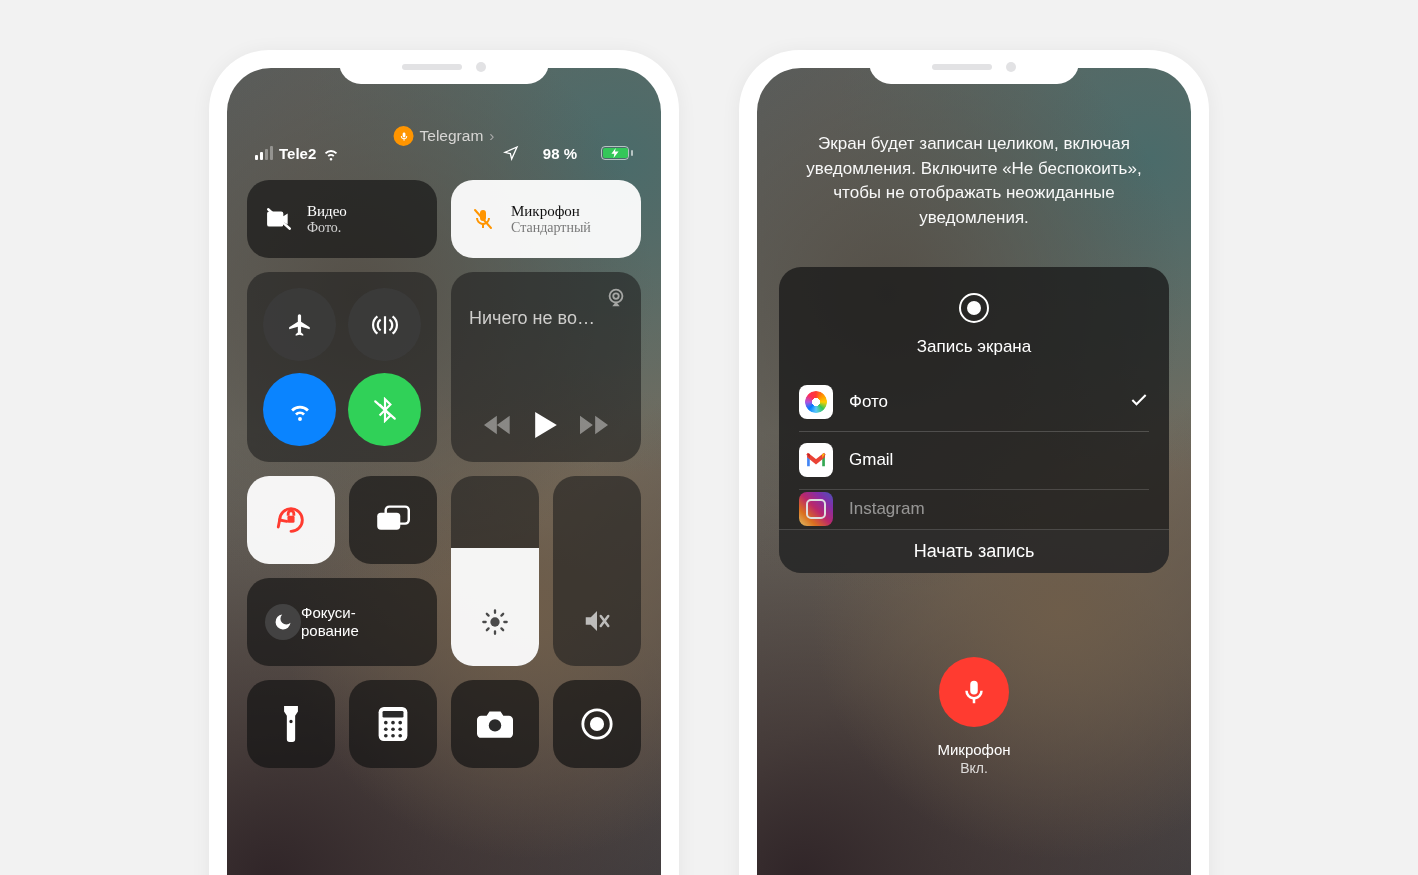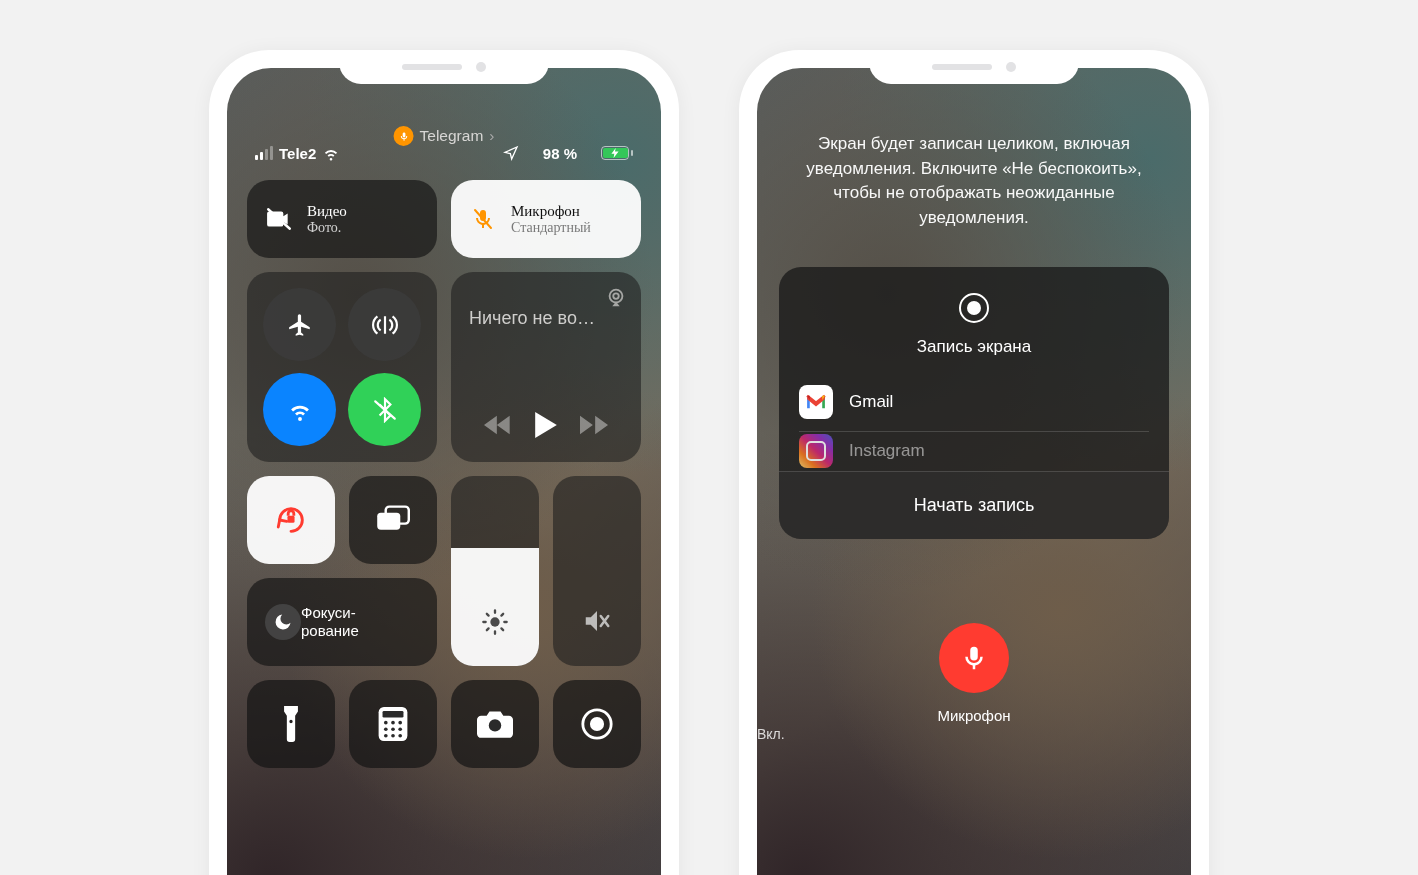--- a/index.html
+++ b/index.html
@@ -124,27 +124,27 @@
   .rec-head .ring .dot{width:14px;height:14px;background:#fff;border-radius:50%;}
   .rec-head .lbl{font-size:17px;font-weight:500;}
   .rec-list{padding:0 20px;}
   .rec-item{display:flex;align-items:center;gap:16px;height:58px;border-top:.5px solid rgba(255,255,255,.18);}
   .rec-item:first-child{border-top:none;}
   .rec-item .app{width:34px;height:34px;border-radius:8px;display:flex;align-items:center;justify-content:center;font-size:18px;}
   .rec-item .nm{flex:1;font-size:17px;}
   .rec-item .chk svg{width:20px;height:20px;}
   .rec-item.cut{height:40px;opacity:.85;}
   .rec-item.cut .nm{opacity:.6;}
-  .rec-action{height:68px;display:flex;align-items:center;justify-content:center;font-size:18px;background:rgba(50,50,50,.48);border-top:.5px solid rgba(255,255,255,.14);}
+  .rec-action{height:44px;display:flex;align-items:center;justify-content:center;font-size:18px;background:rgba(50,50,50,.48);border-top:.5px solid rgba(255,255,255,.14);}
   .mic-btn{
     margin:84px auto 0;width:70px;height:70px;border-radius:50%;
     background:#ff3b30;display:flex;align-items:center;justify-content:center;
   }
   .mic-label{text-align:center;margin-top:14px;font-size:15px;}
-  .mic-sub{text-align:left;font-size:14px;opacity:.8;margin-top:2px;}
+  .mic-sub{text-align:center;font-size:14px;opacity:.8;margin-top:2px;}
 
   
   .app.photos{background:#fff;position:relative;}
   .app.photos::before{content:"";position:absolute;width:22px;height:22px;border-radius:50%;
     background:conic-gradient(#ff3b30,#ff9500,#ffcc00,#34c759,#5ac8fa,#007aff,#af52de,#ff2d55,#ff3b30);
     -webkit-mask:radial-gradient(circle,transparent 4px,#000 4px);mask:radial-gradient(circle,transparent 4px,#000 4px);}
   .app.gmail{background:#fff;}
   .app.gmail svg{width:22px;height:16px;}
   .app.insta{background:linear-gradient(45deg,#feda75,#fa7e1e,#d62976,#962fbf,#4f5bd5);}
   .app.insta::after{content:"";width:16px;height:16px;border:2px solid #fff;border-radius:5px;position:relative;}
@@ -384,20 +384,27 @@
 
     <div class="rec-card">
       <div class="rec-head">
         <span class="ring">
             <span class="dot"></span>
           </span>
         <span class="lbl">Запись экрана</span>
       </div>
       <div class="rec-list">
         <div class="rec-item">
+          <span class="app photos"></span>
+          <span class="nm">Фото</span>
+          <span class="chk"><svg viewBox="0 0 24 24" fill="none" stroke="#fff" stroke-width="2.5">
+                <path d="M4 12l5 5L20 6"></path>
+              </svg></span>
+        </div>
+        <div class="rec-item">
           <span class="app gmail">
             <svg viewBox="0 0 24 18">
                 <path d="M2 2h20v14H2z" fill="#fff"></path>
                 <path d="M2 2l10 8L22 2" fill="none" stroke="#ea4335" stroke-width="3"></path>
                 <path d="M2 2v14h3V7" fill="#4285f4"></path>
                 <path d="M22 2v14h-3V7" fill="#34a853"></path>
                 <path d="M2 2l10 8L22 2V6l-10 8L2 6z" fill="#ea4335"></path>
                 <path d="M2 2h3v5" fill="#c5221f"></path>
                 <path d="M22 2h-3v5" fill="#fbbc04"></path>
               </svg>

